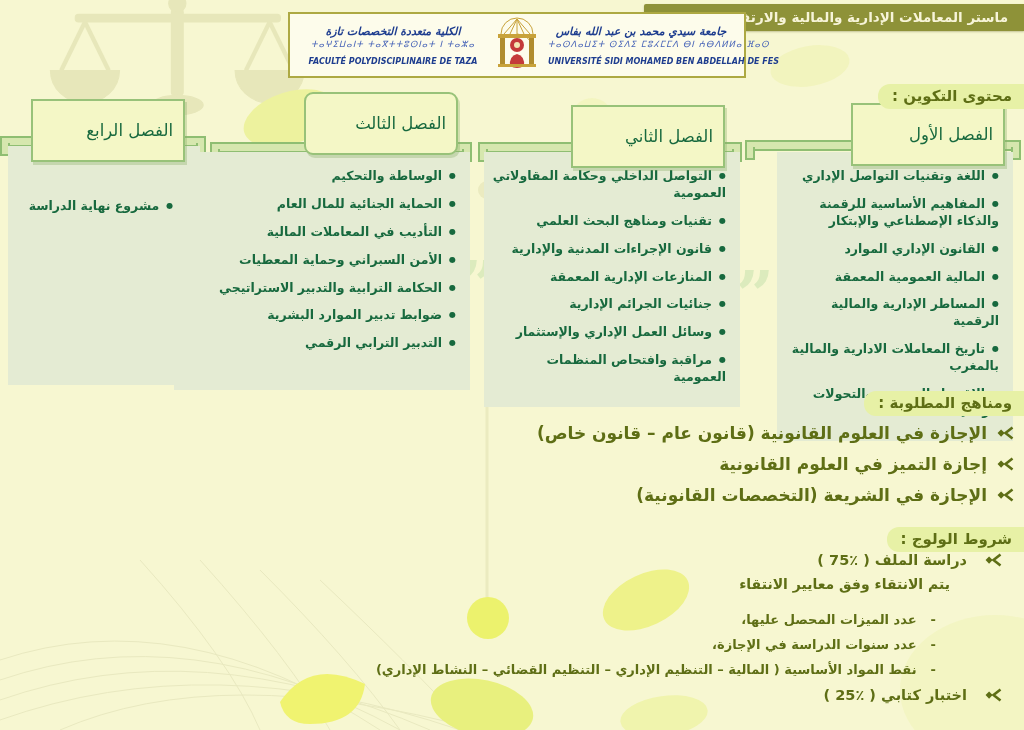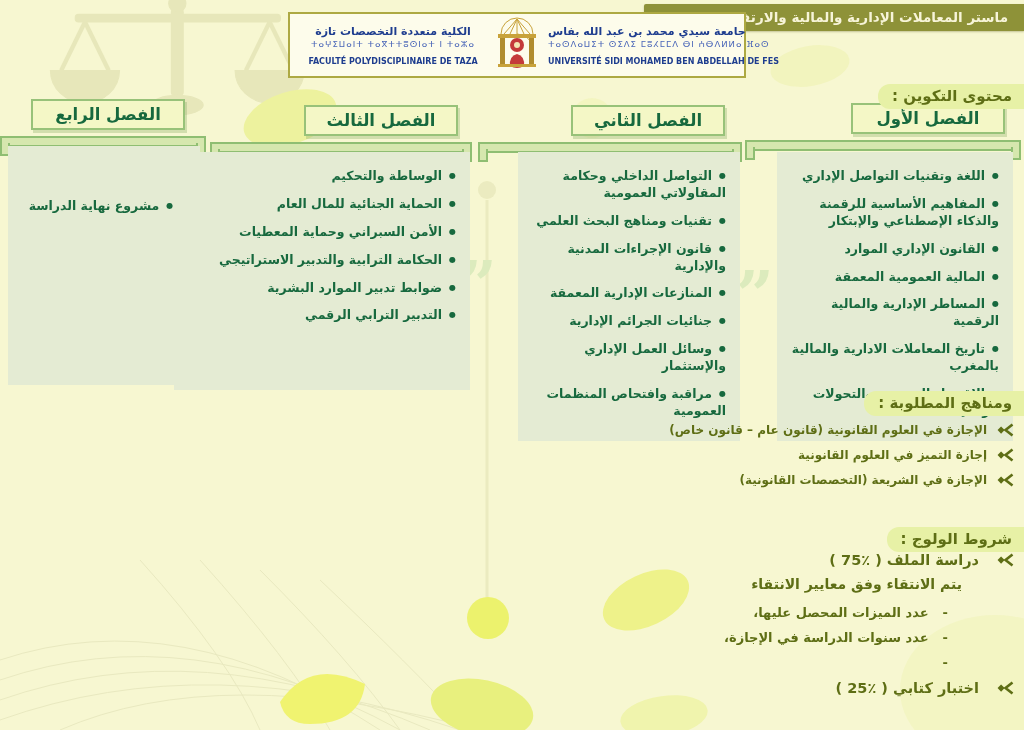--- a/index.html
+++ b/index.html
@@ -25,72 +25,72 @@
     border-radius:2px 0 0 16px;
     box-shadow:0 1px 2px rgba(100,100,40,.35);
   }
   
   .uni-box{
     position:absolute; left:288px; top:12px; width:458px; height:66px; z-index:5;
     background:#fdfceb; border:2px solid #ada943;
     display:flex; direction:ltr; align-items:center; justify-content:space-between;
     padding:2px 10px; box-sizing:border-box;
   }
-  .uni-block{width:186px; text-align:center;}
+  .uni-block{width:186px; text-align:center;font-style:italic;}
   .uni-ar{font-size:11px; font-weight:bold; color:#1e3d8f; white-space:nowrap;}
   .uni-tif{font-size:8.5px; color:#4a66b8; letter-spacing:1px; margin-top:1px; white-space:nowrap;}
   .uni-fr{font-size:8px; font-weight:bold; color:#1e3d8f; margin-top:8px; white-space:nowrap;}
   
   .bar{
     position:absolute; right:0; z-index:5;
     background:#e7f1a6; color:#5e6e15;
     font-weight:bold; font-size:15px;
     padding:3px 12px 4px 14px;
     border-radius:12px 0 0 12px;
   }
   .bar-content{top:84px;}
   .bar-certs{top:391px;}
   .bar-admission{top:527px;}
   
   .sem-header{
     position:absolute; z-index:4;
     background:#f4f7c6; border:2px solid #98c279;
-    color:#17693e; font-weight:bold; font-size:16.5px;
-    padding:4px 10px; min-width:130px; text-align:center;
+    color:#17693e; font-weight:normal; font-size:16.5px;
+    padding:20px 10px; min-width:130px; text-align:right;
     box-shadow:2px 3px 0 rgba(141,175,105,.35);
   }
   .bracket{position:absolute; height:7px; background:#d6e7ae; border:2px solid #8fbe72; z-index:2;}
   .bracket::before,.bracket::after{
     content:""; position:absolute; width:6px; height:11px;
     background:#d6e7ae; border:2px solid #8fbe72; border-top:none; top:5px;
   }
   .bracket::before{right:-2px;} .bracket::after{left:-2px;}
   .course-box{
     position:absolute; z-index:3;
     background:#e4ebd3; box-sizing:border-box;
     padding:16px 14px 10px 8px;
   }
   .course-box ul{margin:0; padding:0; list-style:none;}
   .course-box li{
     font-size:12.5px; font-weight:bold; color:#17693e;
     line-height:1.35; margin-bottom:11px;
   }
   .course-box li::before{content:"●"; font-size:8px; margin-left:7px; position:relative; top:-2px;}
   .h1{top:103px; right:19px;}  .b1{top:140px; right:3px;  width:272px;} .x1{top:152px; right:11px; width:236px; min-height:233px;}
-  .h2{top:105px; right:299px;} .b2{top:142px; right:282px; width:260px;} .x2{top:152px; right:284px; width:222px; min-height:238px;}
-  .h3{top:105px; right:566px;} .b3{top:142px; right:552px; width:258px;} .x3{top:152px; right:554px; width:296px; min-height:238px;}
+  .h2{top:105px; right:299px;} .b2{top:142px; right:282px; width:260px;} .x2{top:152px; right:284px; width:256px; min-height:238px;}
+  .h3{top:92px; right:566px;border-radius:9px;} .b3{top:142px; right:552px; width:258px;} .x3{top:152px; right:554px; width:296px; min-height:238px;}
   .h4{top:99px;  right:839px;} .b4{top:136px; right:818px; width:202px;} .x4{top:146px; right:824px; width:192px; min-height:239px; padding-top:52px;text-align:center;}
   
   .cert-list{position:absolute; top:423px; right:10px; width:600px; z-index:4;}
   .cert-row{display:flex; align-items:center; gap:10px; margin-bottom:11px;
-            font-size:12px; font-weight:bold; color:#5e6e15;}
+            font-size:17px; font-weight:bold; color:#5e6e15;}
   .dc-bullet{flex:0 0 auto; display:inline-flex;}
-  .adm{position:absolute; top:552px; right:10px; width:780px; z-index:4; color:#5e6e15; font-weight:bold;}
+  .adm{position:absolute; top:552px; right:22px; width:780px; z-index:4; color:#5e6e15; font-weight:bold;}
   .adm-row{display:flex; align-items:center; gap:18px; font-size:14.5px; margin-bottom:8px;}
-  .adm-note{margin:0 52px 13px 0; font-size:14px;}
+  .adm-note{margin:0 52px 20px 0; font-size:14px;}
   .criteria{margin:0 66px 4px 0;}
   .crit-row{display:flex; gap:14px; font-size:13px; margin-bottom:10px;}
   .crit-dash{flex:0 0 auto;}
   .adm-last{margin-top:2px;}
 </style>
 </head>
 <body>
 
 <div class="page">
 
@@ -212,20 +212,21 @@
       </ul>
   </div>
 
   <div class="sem-header h3">الفصل الثالث</div>
   <div class="bracket b3"></div>
   <div class="course-box x3">
     <ul>
 
     <li><span>الوساطة والتحكيم</span></li>
         <li><span>الحماية الجنائية للمال العام</span></li>
+        <li><span>التأديب في المعاملات المالية</span></li>
         <li><span>الأمن السبراني وحماية المعطيات</span></li>
         <li><span>الحكامة الترابية والتدبير الاستراتيجي</span></li>
         <li><span>ضوابط تدبير الموارد البشرية</span></li>
         <li><span>التدبير الترابي الرقمي</span></li>
       </ul>
   </div>
 
   <div class="sem-header h4">الفصل الرابع</div>
   <div class="bracket b4"></div>
   <div class="course-box x4">
@@ -288,20 +289,21 @@
           <span>عدد الميزات المحصل عليها،</span>
         </div>
 
         <div class="crit-row">
           <span class="crit-dash">-</span>
           <span>عدد سنوات الدراسة في الإجازة،</span>
         </div>
 
         <div class="crit-row">
           <span class="crit-dash">-</span>
+          <span>نقط المواد الأساسية ( المالية – التنظيم الإداري – التنظيم القضائي – النشاط الإداري)</span>
         </div>
       </div>
     <div class="adm-row adm-last">
       <span class="dc-bullet">
         <svg width="17" height="14" viewBox="0 0 17 14">
           <rect x="1.6" y="4.6" width="5" height="5" transform="rotate(45 4.1 7.1)" fill="#5e6e15"></rect>
           <path d="M15.5 1.5 L8.5 7 L15.5 12.5" fill="none" stroke="#5e6e15" stroke-width="2.6"></path>
         </svg>
       </span>
       <span>اختبار كتابي ( ٪25 )</span>

